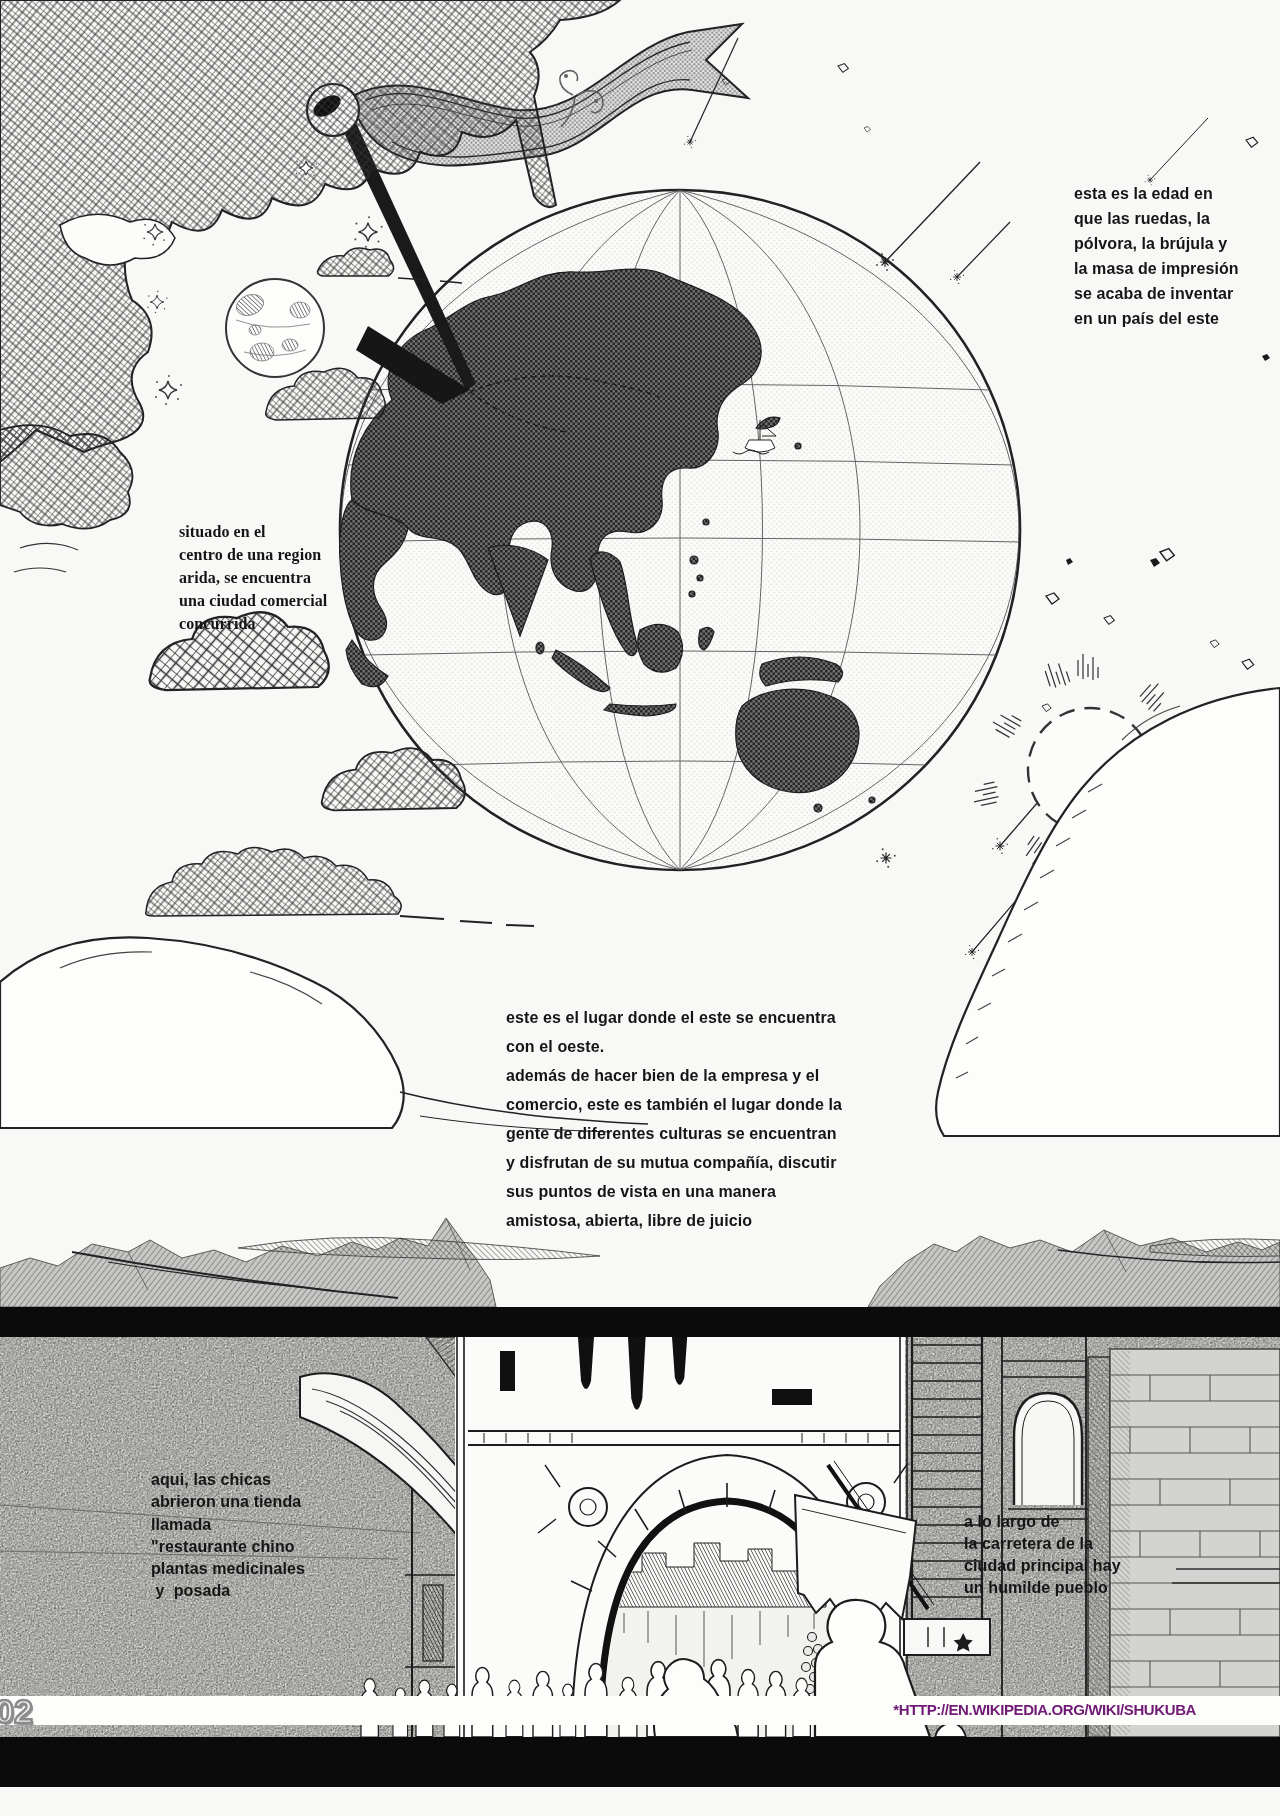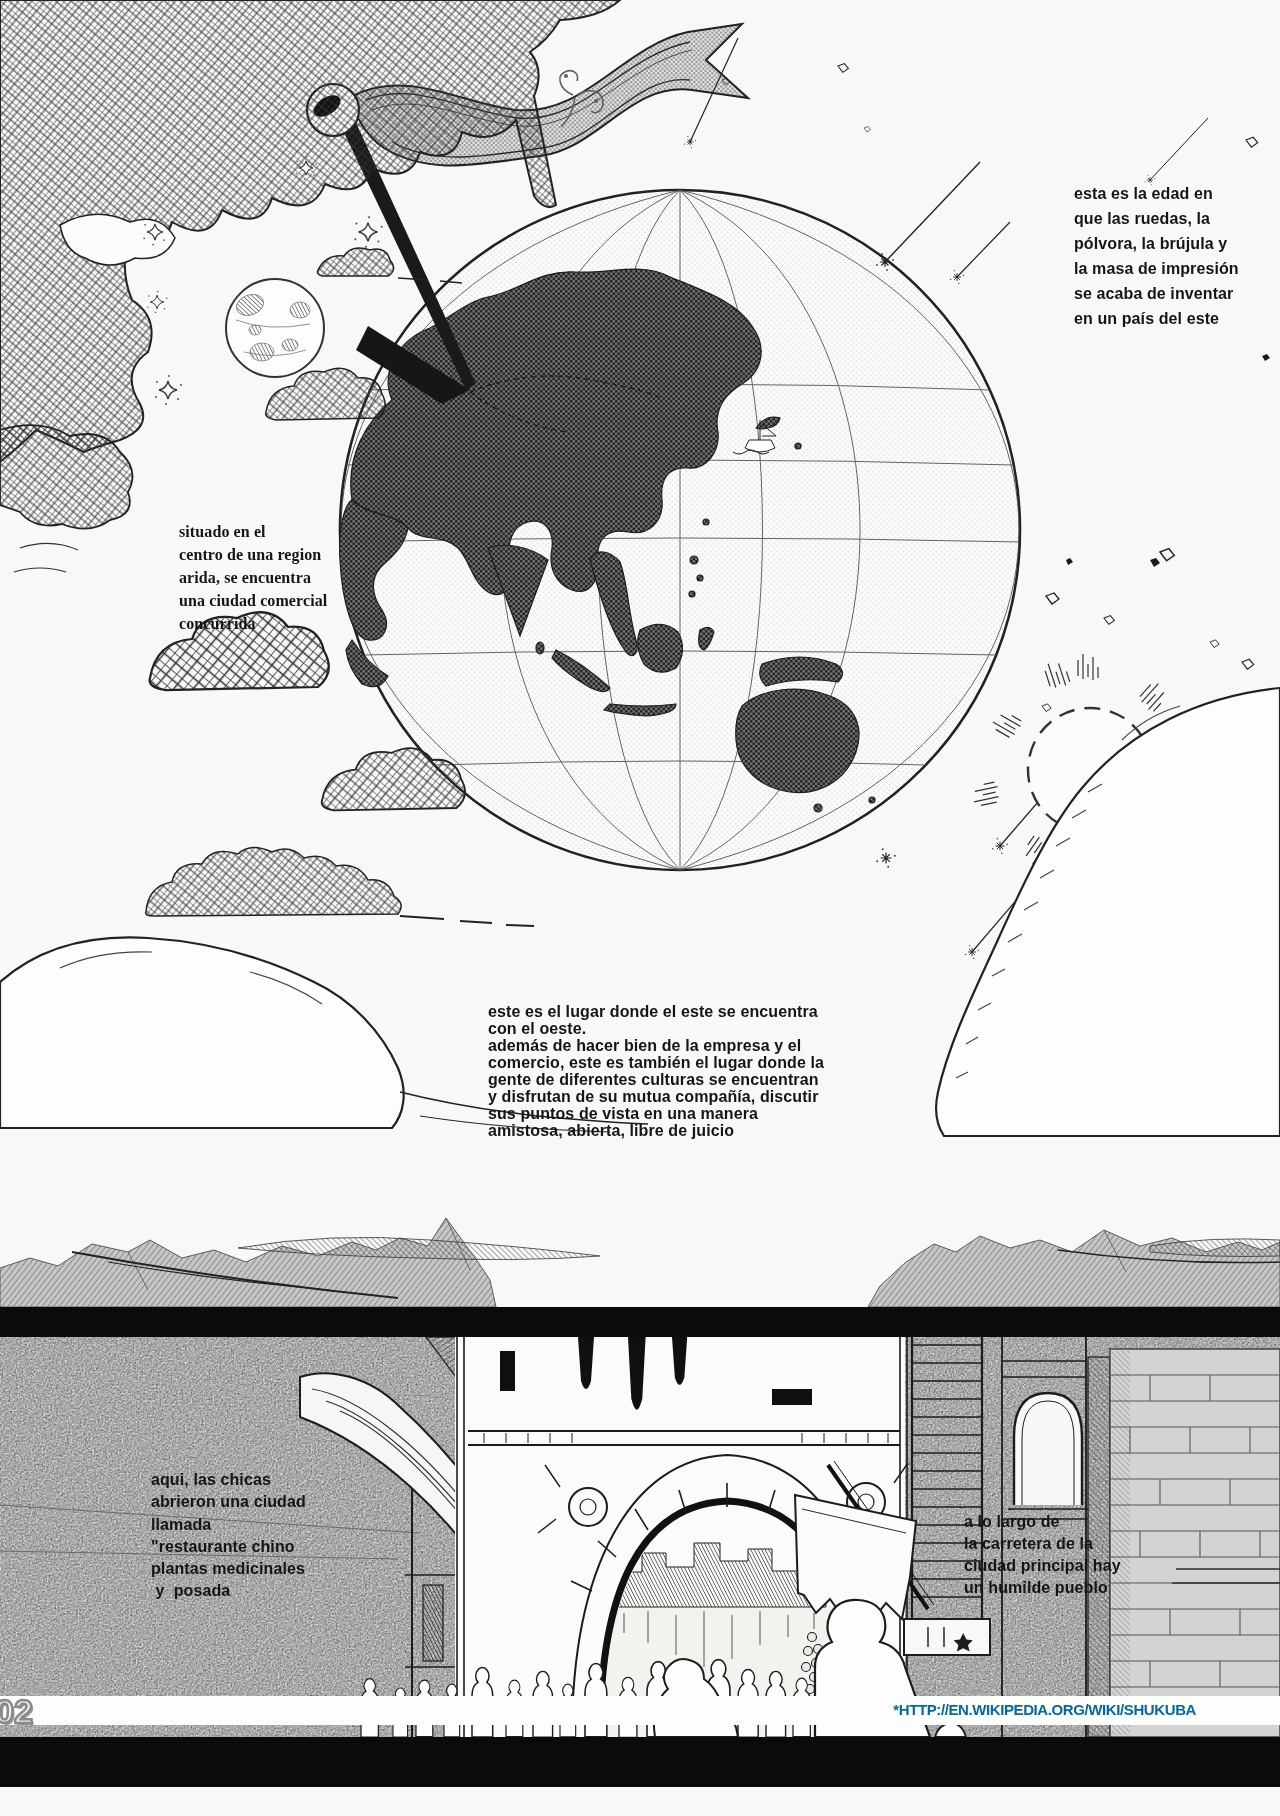--- a/index.html
+++ b/index.html
@@ -11,34 +11,34 @@
     overflow:hidden; font-family:"Liberation Sans", sans-serif; color:var(--ink);
   }
   svg{display:block;}
   .art{position:absolute; left:0; top:0;}
   .caption{
     position:absolute; white-space:pre-wrap; font-weight:bold; color:#151515;
     font-size:16px; letter-spacing:.1px;
   }
   .cap-invention{left:1074px; top:181px; line-height:25px; width:200px;}
   .cap-city{left:179px; top:520px; line-height:23px; width:220px;font-family:Liberation Serif, serif;}
-  .cap-crossroads{left:488px; top:1003px; line-height:17px; width:360px;}
+  .cap-crossroads{left:506px; top:1003px; line-height:29px; width:360px;}
   .cap-shop{left:151px; top:1469px; line-height:22.3px; width:230px;}
   .cap-village{left:964px; top:1511px; line-height:22px; width:220px;}
   .footer{
     position:absolute; left:0; top:1696px; width:1280px; height:29px; background:#fdfdfc;padding-left:8px;
   }
   .page-number{
     position:absolute; left:-5px; top:-4px; font-size:34px; font-weight:800;
     color:#efefef; -webkit-text-stroke:2.5px #8a8a8a; text-shadow:2px 2px 0 #9a9a9a;
     font-family:"Liberation Sans", sans-serif;
   }
   .reference{
     position:absolute; right:92px; top:5px; font-size:15px; font-weight:bold;
-    letter-spacing:-0.4px; color:#0369a1;
+    letter-spacing:-0.4px; color:#701a75;
   }
 </style>
 </head>
 <body>
 
 <div class="page">
 
   <svg class="art" width="1280" height="1787" viewBox="0 0 1280 1787">
     <defs>
       <pattern id="xh" width="10" height="10" patternUnits="userSpaceOnUse" patternTransform="rotate(40)">
@@ -468,21 +468,21 @@
 concurrida</div>
   <div class="caption cap-crossroads">este es el lugar donde el este se encuentra
 con el oeste.
 además de hacer bien de la empresa y el
 comercio, este es también el lugar donde la
 gente de diferentes culturas se encuentran
 y disfrutan de su mutua compañía, discutir
 sus puntos de vista en una manera
 amistosa, abierta, libre de juicio</div>
   <div class="caption cap-shop">aqui, las chicas
-abrieron una ciudad
+abrieron una tienda
 llamada
 "restaurante chino
 plantas medicinales
  y  posada</div>
   <div class="caption cap-village">a lo largo de
 la carretera de la
 ciudad principal hay
 un humilde pueblo</div>
 
   <div class="footer">

